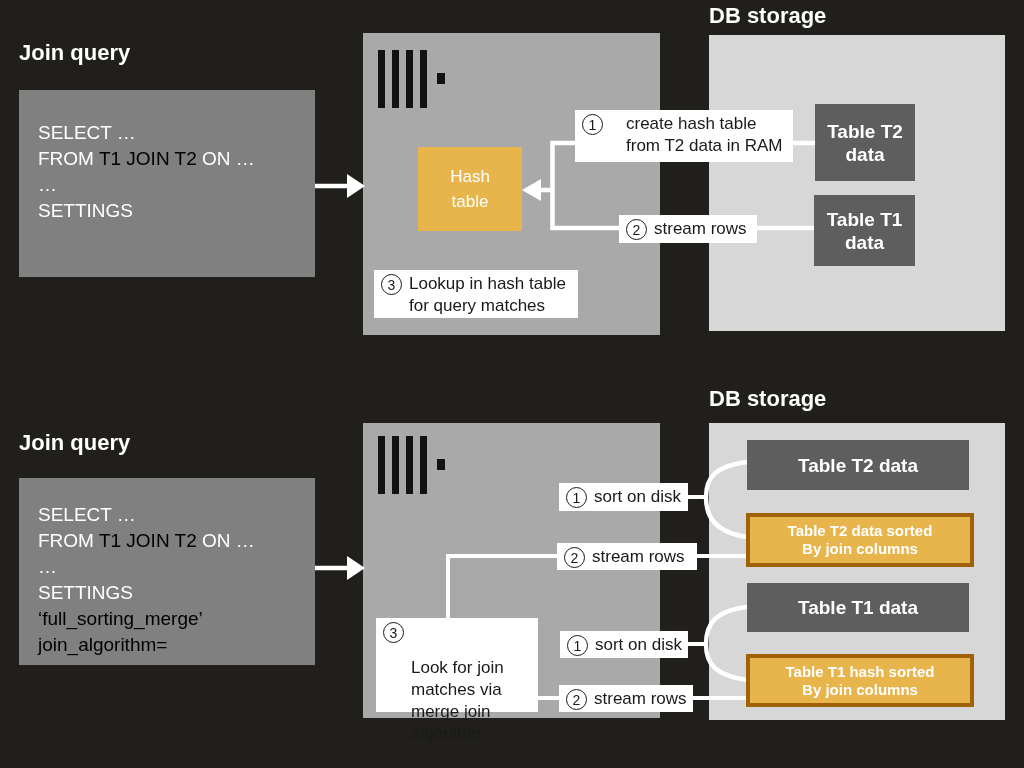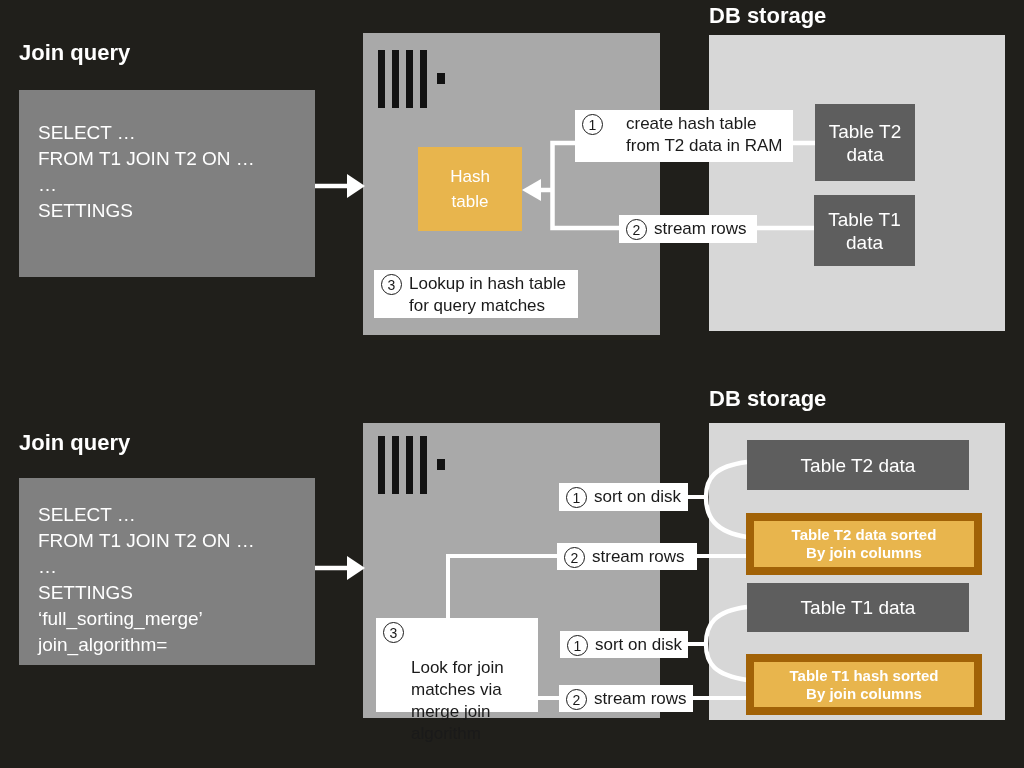--- a/index.html
+++ b/index.html
@@ -7,33 +7,33 @@
     position:relative;width:1024px;height:768px;overflow:hidden;
     background:#201f1b;font-family:"Liberation Sans",sans-serif;
     -webkit-font-smoothing:antialiased;
   }
   .abs{position:absolute;}
   
   .title{color:#ffffff;font-size:22px;font-weight:700;text-align:left;z-index:3;}
   
   .sqlbox{background:#808080;z-index:3;color:#ffffff;font-size:19px;line-height:26px;}
   .sqlbox .inner{padding:30px 10px 0 19px;}
-  .hl{color:#ffffff;}
+  .hl{color:#000000;}
   
   .server{background:#a9a9a9;z-index:1;}
   .dbpanel{background:#d7d7d7;z-index:1;}
   
   .bar{position:absolute;background:#121212;width:7px;height:58px;}
   .dot{position:absolute;background:#121212;width:8px;height:11px;}
   
-  .tbox{background:#5e5e5e;color:#ffffff;font-weight:400;font-size:19px;line-height:23px;
+  .tbox{background:#5e5e5e;color:#ffffff;font-weight:700;font-size:19px;line-height:23px;
         display:flex;align-items:center;justify-content:center;text-align:center;z-index:3;}
   
   .obox{background:#e8b54d;z-index:3;display:flex;align-items:center;justify-content:center;text-align:center;}
-  .obox.sorted{border:8px solid #a16207;color:#ffffff;font-weight:700;font-size:15px;line-height:18px;flex-direction:column;}
+  .obox.sorted{border:4px solid #a16207;color:#ffffff;font-weight:700;font-size:15px;line-height:18px;flex-direction:column;}
   .hash-label{color:#ffffff;font-size:17px;line-height:25px;text-align:center;width:64px;}
   
   .ann{background:#ffffff;color:#1a1a1a;z-index:4;display:flex;align-items:flex-start;
        gap:7px;padding:3px 8px 3px 7px;font-size:17px;line-height:22px;box-sizing:border-box;}
   .num{width:21px;height:21px;border:1.7px solid #1a1a1a;border-radius:50%;
        display:flex;align-items:center;justify-content:center;font-size:14px;
        flex:0 0 auto;margin-top:1px;box-sizing:border-box;}
   .ann .txt{display:block;}
   svg.lines{position:absolute;left:0;top:0;z-index:2;pointer-events:none;}
 </style>

